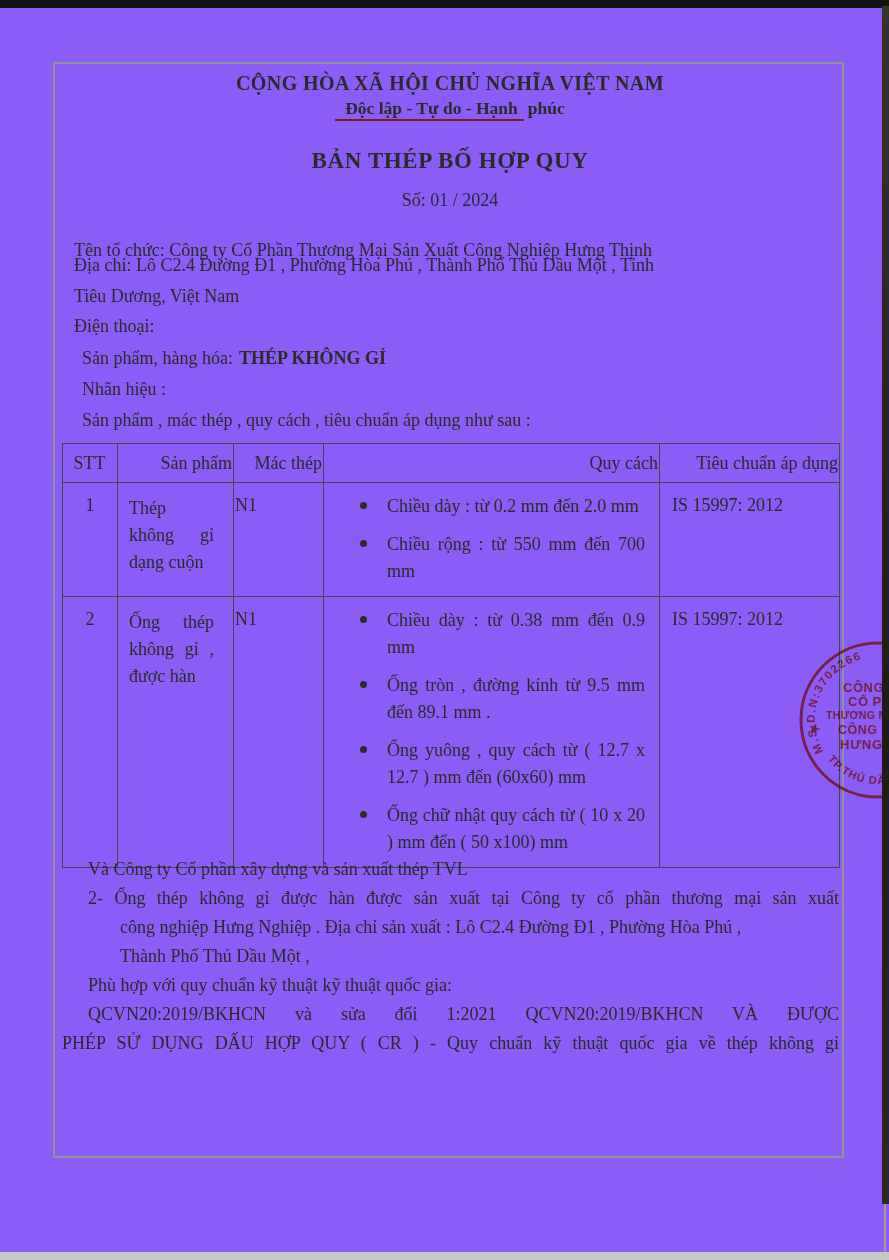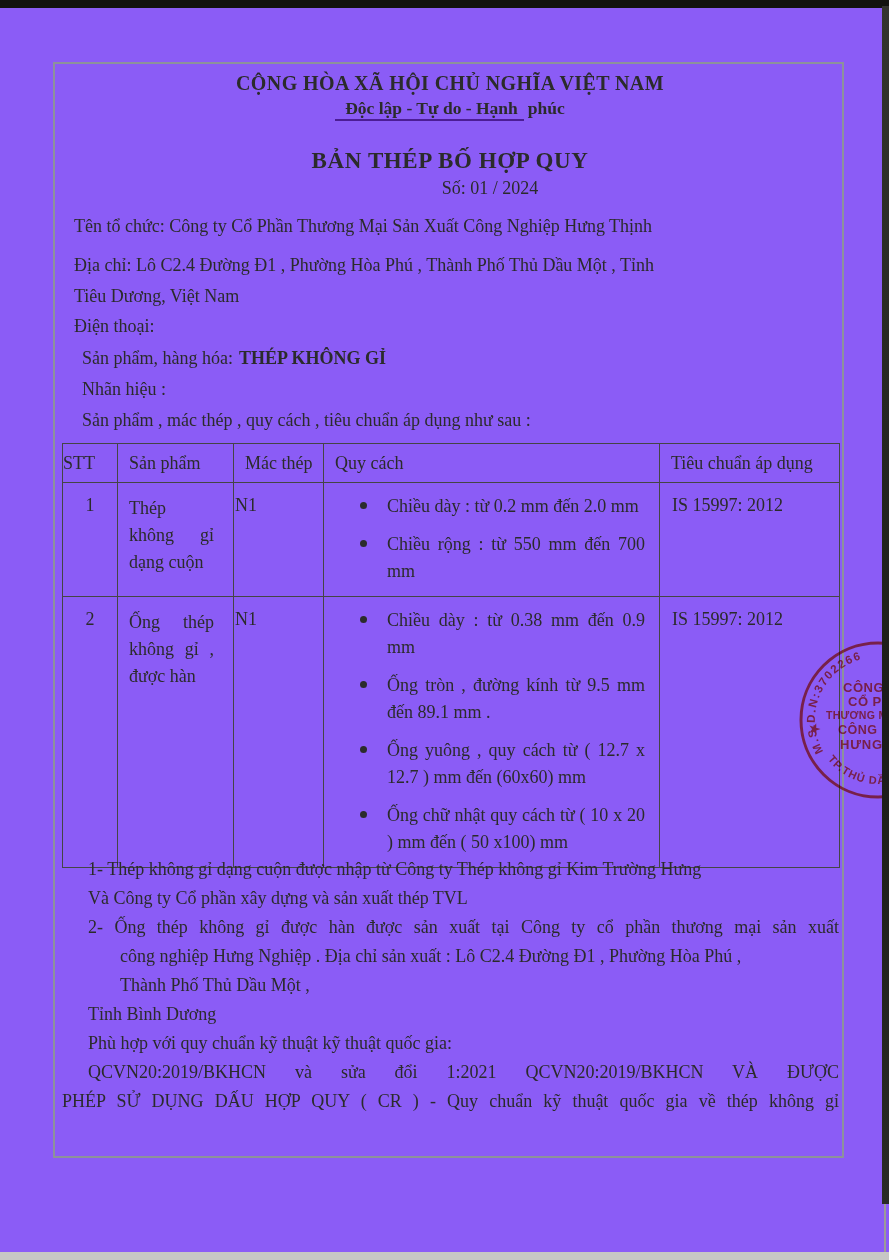--- a/index.html
+++ b/index.html
@@ -15,41 +15,41 @@
   .strip-right2 { position:absolute; left:884px; top:1204px; width:2px; height:50px; background:#9b9b98; z-index:9; }
   .strip-bottom { position:absolute; left:0; top:1252px; width:889px; height:8px; background:#c7c7c5; z-index:9; }
   .frame {
     position:absolute; left:53px; top:62px; width:791px; height:1096px;
     border:2px solid #8d929b; box-sizing:border-box; z-index:1;
   }
   
   .ctr { position:absolute; left:53px; width:794px; text-align:center; z-index:2; }
   .nat-line1 { top:72px;  font-size:20px;  font-weight:bold; letter-spacing:.4px; }
   .motto     { top:98px;  font-size:17.5px; font-weight:bold; }
-  .motto-u   { border-bottom:2px solid #4c1d95; padding:0 6px 1px 10px; }
+  .motto-u   { border-bottom:2px solid #7f1d1d; padding:0 6px 1px 10px; }
   .motto-t   { margin-left:4px; }
   .doc-title { top:148px; font-size:23px; font-weight:bold; letter-spacing:.6px; }
-  .doc-num   { top:178px; font-size:18px;padding-left:40px; }
+  .doc-num   { top:190px; font-size:18px; }
   
   .bl { position:absolute; font-size:18px; z-index:2; white-space:nowrap; }
-  .org-name  { left:74px; top:216px; }
+  .org-name  { left:74px; top:240px; }
   .org-addr1 { left:74px; top:255px; }
   .org-addr2 { left:74px; top:286px; }
   .org-phone { left:74px; top:316px; }
   .prod-line { left:82px; top:348px; }
   .prod-val  { font-weight:bold; margin-left:6px; }
   .brand-line{ left:82px; top:379px; }
   .intro-line{ left:82px; top:410px; }
   
   table.spec { position:absolute; left:62px; top:443px; width:777px;
                border-collapse:collapse; table-layout:fixed; z-index:2; }
   .spec th, .spec td { border:1.5px solid #454545; font-size:18px; font-weight:normal; }
   .spec thead tr { height:39px; }
-  .spec th { text-align:left; padding-left:11px; vertical-align:middle; }
-  .spec th.h-stt { padding-left:0; }
+  .spec th { text-align:right; padding-left:11px; vertical-align:middle; }
+  .spec th.h-stt { text-align:center; padding-left:0; }
   tr.row1 { height:101px; } tr.row2 { height:231px; }
   .spec td { vertical-align:top; }
   td.c-stt { text-align:center; padding-top:12px; }
   td.c-sp  { padding:12px 19px 0 11px; text-align:justify; line-height:27px; }
   td.c-mt  { text-align:left; padding-top:12px; }
   td.c-qc  { padding:0; }
   td.c-tc  { padding:12px 6px 0 12px; }
   ul.qc-list { margin:0; padding:10px 14px 0 36px; list-style:none; }
   li.qc-item { display:flex; margin-bottom:11px; }
   .dot { width:7px; height:7px; border-radius:50%; background:#2c2c2c; margin:9px 20px 0 0; flex:0 0 auto; }
@@ -148,26 +148,24 @@
                 <span class="qc-text">Ống chữ nhật quy cách từ ( 10 x 20 ) mm đến ( 50 x100) mm</span>
               </li>
           </ul>
         </td>
         <td class="c-tc">IS 15997: 2012</td>
       </tr>
     </tbody>
   </table>
 
   <div class="notes">
-    <div class="ind1">1- Thép không gỉ dạng cuộn được nhập từ Công ty Thép không gỉ Kim Trường Hưng</div>
     <div class="ind1">Và Công ty Cổ phần xây dựng và sản xuất thép TVL</div>
     <div class="ind1 jl">2- Ống thép không gỉ được hàn được sản xuất tại Công ty cổ phần thương mại sản xuất</div>
     <div class="ind2">công nghiệp Hưng Nghiệp . Địa chỉ sản xuất : Lô C2.4 Đường Đ1 , Phường Hòa Phú ,</div>
     <div class="ind2">Thành Phố Thủ Dầu Một ,</div>
-    <div class="ind1">Tỉnh Bình Dương</div>
     <div class="ind1">Phù hợp với quy chuẩn kỹ thuật kỹ thuật quốc gia:</div>
     <div class="ind1 jl">QCVN20:2019/BKHCN và sửa đổi 1:2021 QCVN20:2019/BKHCN VÀ ĐƯỢC</div>
     <div class="jl">PHÉP SỬ DỤNG DẤU HỢP QUY ( CR ) - Quy chuẩn kỹ thuật quốc gia về thép không gỉ</div>
   </div>
 
   <svg class="stamp" viewBox="0 0 170 170" width="170" height="170">
     <defs>
       <path id="arcTop" d="M 26.4 113.5 A 63 63 0 0 1 130.6 43.2" fill="none"></path>
       <path id="arcBottom" d="M 30.6 121.4 A 64 64 0 0 0 131.4 121.4" fill="none"></path>
     </defs>

